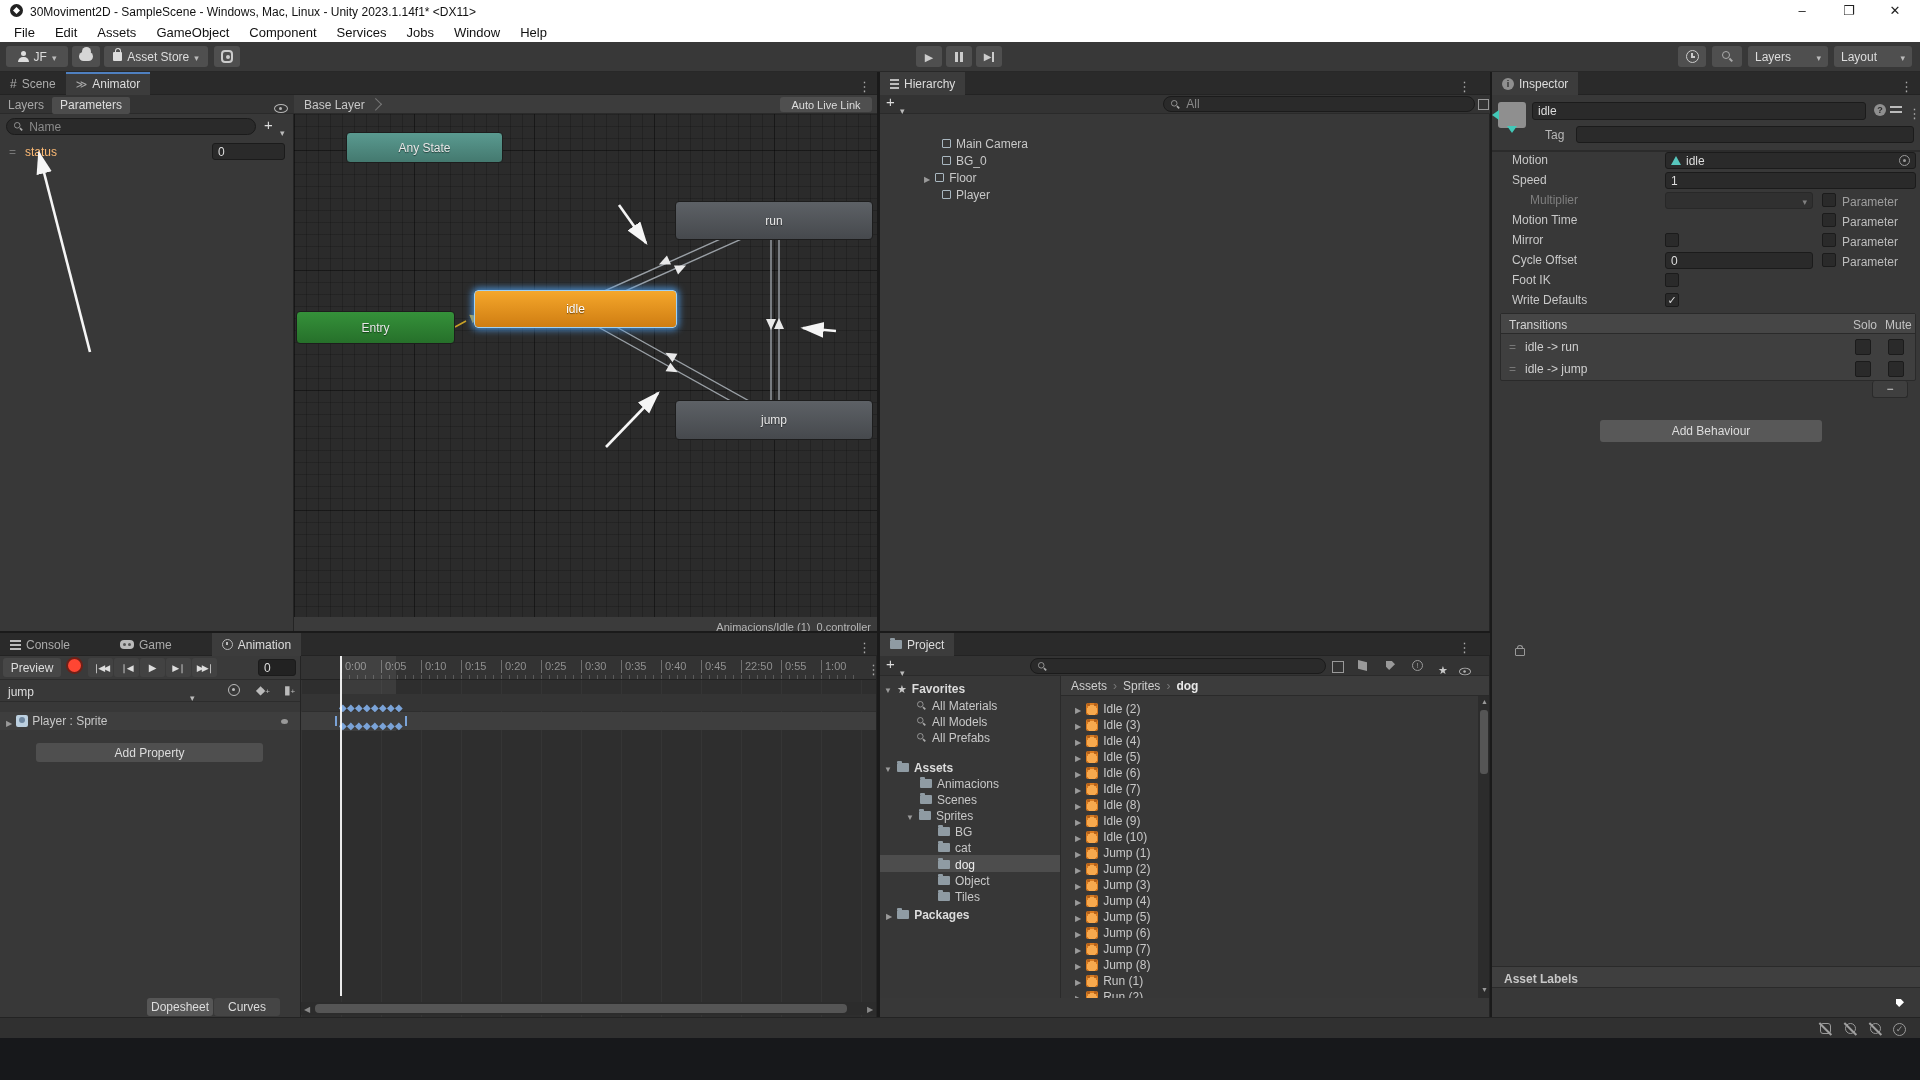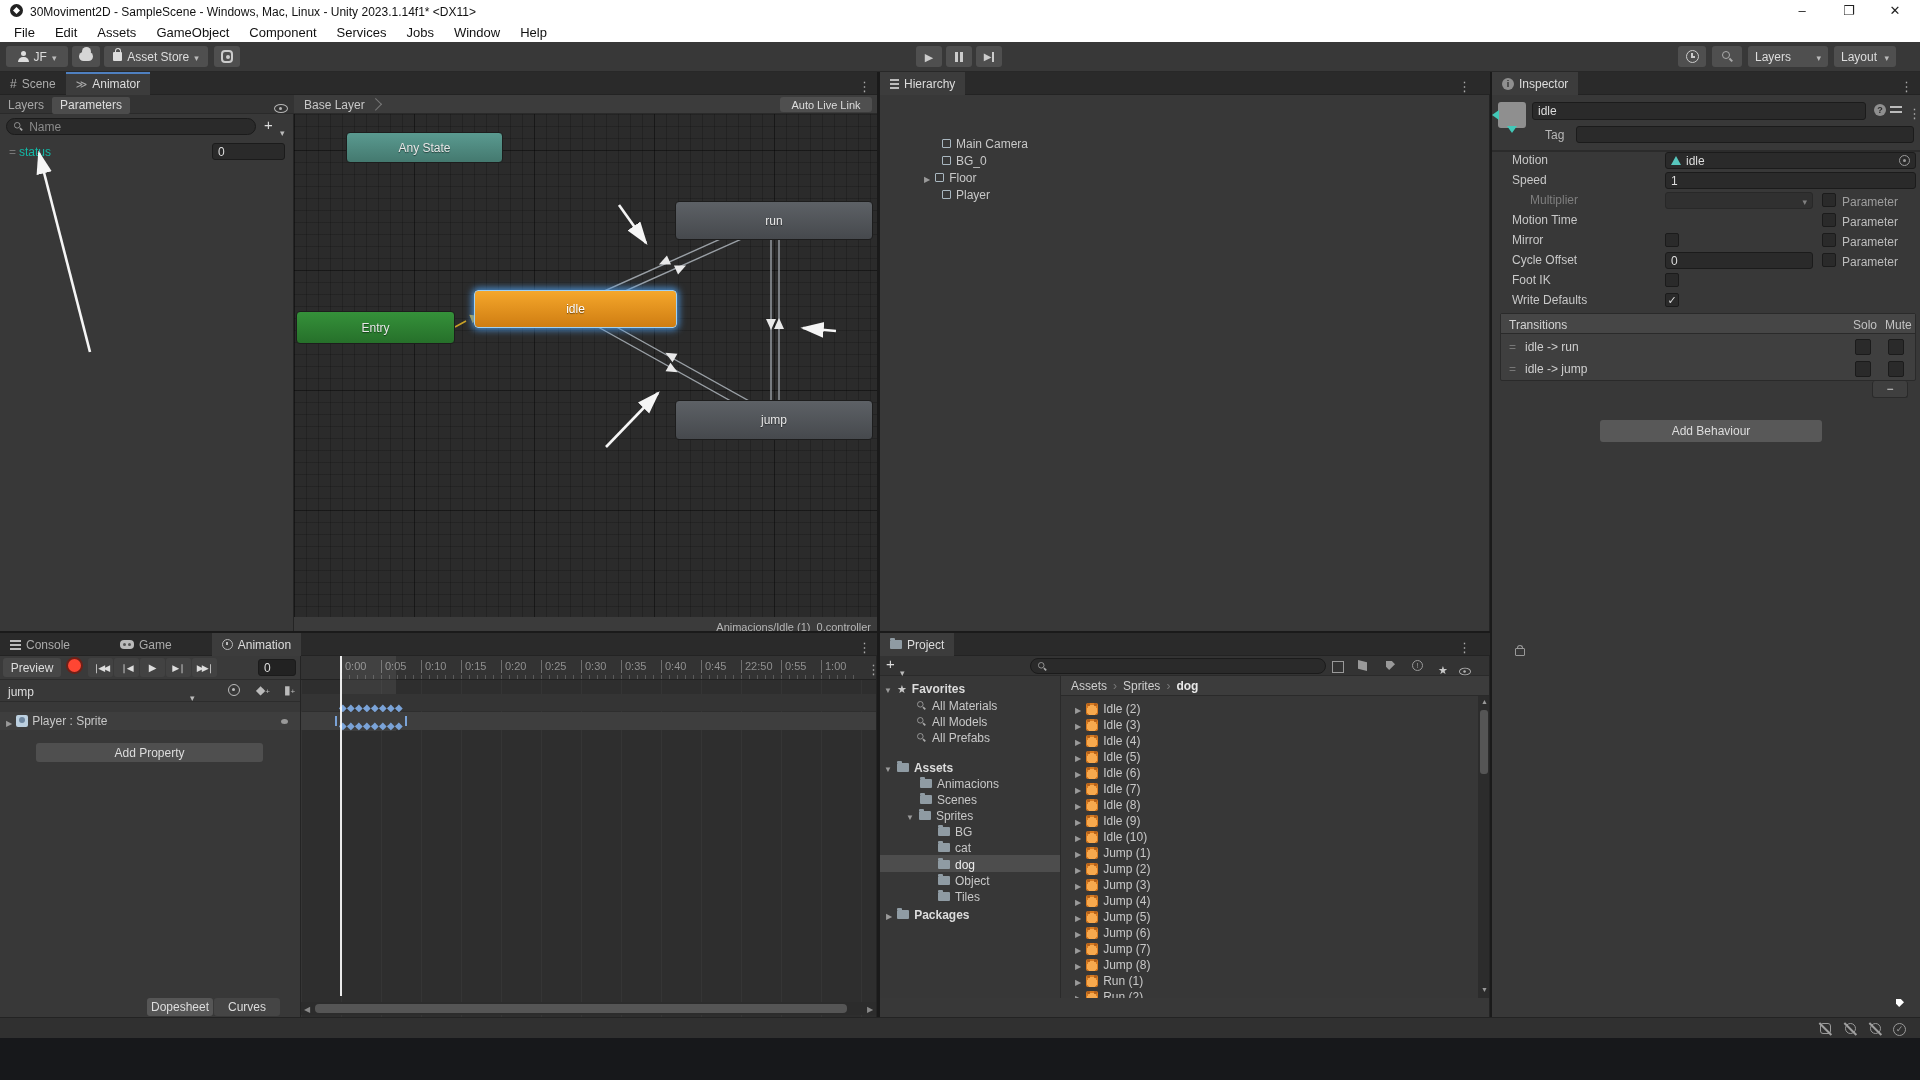--- a/index.html
+++ b/index.html
@@ -169,21 +169,21 @@
   <div class="p tbtn" style="left:1678px;width:28px">
       <span class="hist"></span>
     </div>
   <div class="p tbtn" style="left:1712px;width:30px">
       <span class="mag"></span>
     </div>
   <div class="p tbtn" style="left:1748px;width:80px;justify-content:space-between">
       <span>Layers</span>
       <span class="chev"></span>
     </div>
-  <div class="p tbtn" style="left:1834px;width:62px;justify-content:space-between">
+  <div class="p tbtn" style="left:1834px;width:78px;justify-content:space-between">
       <span>Layout</span>
       <span class="chev"></span>
     </div>
 </div>
 
 <div class="p tabrow" style="left:0;top:72px;width:877px;height:23px">
   <div class="tab">
       <span class="hashic"></span>
       <span>Scene</span>
     </div>
@@ -202,21 +202,21 @@
     <span class="p eye" style="left:274px;top:4px"></span>
   </div>
   <div class="p search" style="left:6px;top:23px;width:250px;height:17px">
     <span class="mag" style="transform:scale(.8)"></span>
     <input placeholder="Name" style="">
   </div>
   <span class="p plus" style="left:264px;top:21px"></span>
   <span class="p chev" style="left:280px;top:27px"></span>
   <div class="p" style="left:0;top:45px;width:294px;height:23px;display:flex;align-items:center">
     <span class="tx" style="color:#777;margin-left:9px">=</span>
-    <span class="tx" style="margin-left:3px;color:#14b8a6">status</span>
+    <span class="tx" style="margin-left:9px;color:#fdba74">status</span>
     <input class="p field" style="left: 212px; top: 3px; width: 73px; height: 17px;" value="0">
   </div>
 </div>
 
 <div class="p graph">
   <div class="p" style="left:0;top:0;width:583px;height:19px;background:#3c3c3c;border-bottom:1px solid #2a2a2a;box-sizing:border-box">
     <span class="p tx" style="left:10px;top:4px;color:#c8c8c8">Base Layer</span>
     <span class="p" style="left:80px;top:2px;width:8px;height:8px;border-top:1.5px solid #777;border-right:1.5px solid #777;transform:rotate(45deg) translateY(4px)"></span>
     <div class="p btn" style="left:486px;top:2px;width:92px;height:15px;font-size:11px">
         <span>Auto Live Link</span>
@@ -267,20 +267,29 @@
 
 <div class="p tabrow" style="left:880px;top:72px;width:610px;height:23px">
   <div class="tab act">
       <span class="lines" style="width:9px"></span>
       <span>Hierarchy</span>
     </div>
   <span class="p lockico" style="left:561px;top:9px"></span>
   <span class="p kebab" style="left:578px;top:5px"></span>
 </div>
 <div class="p" style="left:880px;top:95px;width:610px;height:536px;background:#383838;border-right:1px solid #242424;box-sizing:border-box">
+  <div class="p" style="left:0;top:0;width:610px;height:19px;background:#333;border-bottom:1px solid #2a2a2a;box-sizing:border-box">
+    <span class="p plus" style="left:6px;top:-2px"></span>
+    <span class="p chev" style="left:20px;top:5px"></span>
+    <div class="p search" style="left:283px;top:1px;width:312px;height:16px">
+      <span class="mag" style="transform:scale(.8)"></span>
+      <input placeholder="All" style="">
+    </div>
+    <span class="p" style="left:598px;top:4px;width:9px;height:9px;border:1.2px solid #999"></span>
+  </div>
   <div class="hrow" style="left:62px;top:40px">
       <span class="cube"></span>
       <span>Main Camera</span>
     </div>
   <div class="hrow" style="left:62px;top:57px">
       <span class="cube"></span>
       <span>BG_0</span>
     </div>
   <div class="hrow" style="left:44px;top:74px">
       <span class="exp"></span>
@@ -385,20 +394,23 @@
     </div>
   </div>
   <div class="p btn" style="left:380px;top:286px;width:36px;height:17px;background:#3f3f3f;border:1px solid #2a2a2a;border-top:none">
       <span>−</span>
     </div>
   <div class="p btn" style="left:108px;top:325px;width:222px;height:22px;background:#585858">
       <span>Add Behaviour</span>
     </div>
 
   
+  <div class="p" style="left:0;top:871px;width:428px;height:22px;background:#3f3f3f;border-top:1px solid #2a2a2a;border-bottom:1px solid #2a2a2a;box-sizing:border-box">
+    <span class="p tx" style="left:12px;top:6px;font-weight:bold;color:#c8c8c8">Asset Labels</span>
+  </div>
   <span class="p tagcirc" style="left:398px;top:898px"></span>
 </div>
 
 <div class="p tabrow" style="left:0;top:633px;width:877px;height:23px">
   <div class="tab">
       <span class="lines"></span>
       <span>Console</span>
     </div>
   <div class="tab" style="margin-left:30px">
       <span class="pad"></span>

